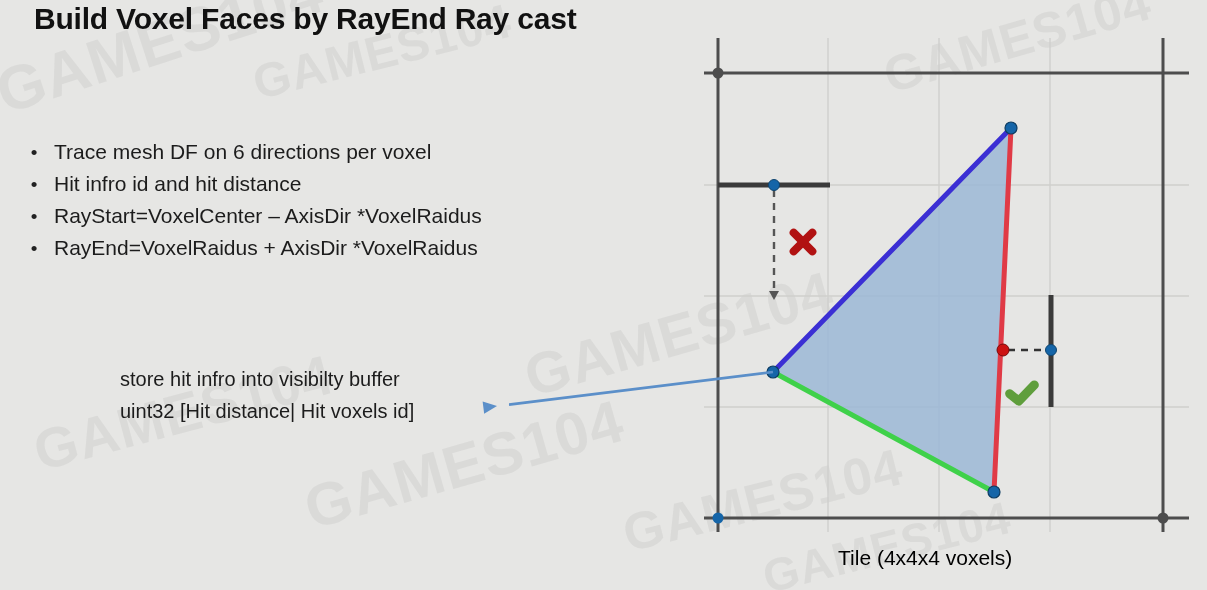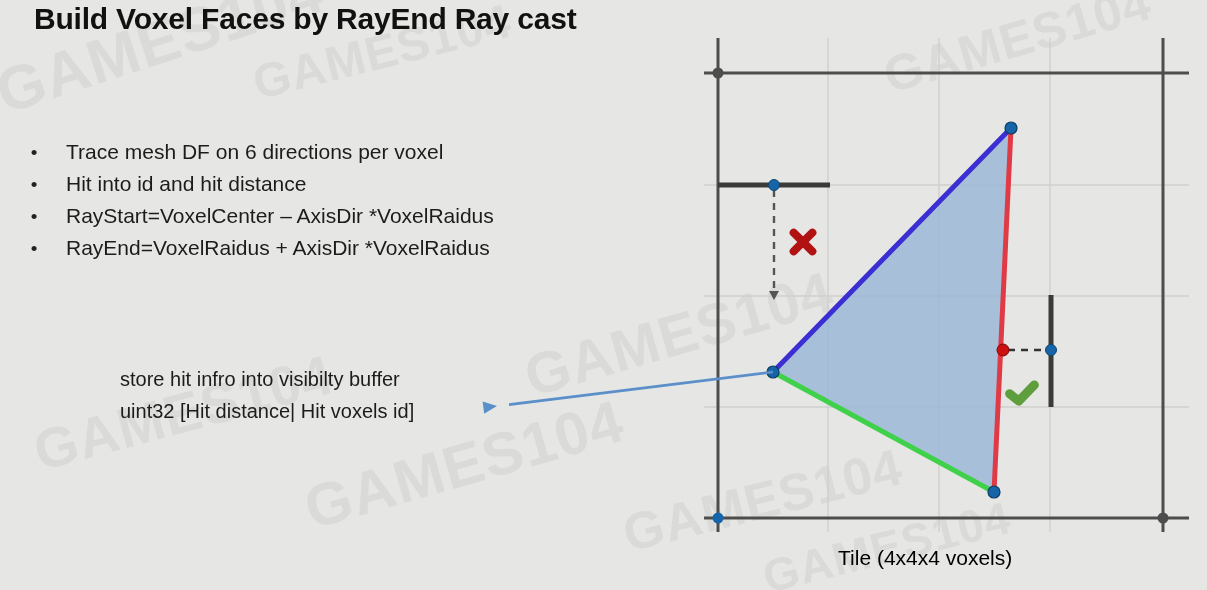--- a/index.html
+++ b/index.html
@@ -57,21 +57,20 @@
     font-size: 19px;
     line-height: 32px;
     color: #222;
     text-align: center;
   }
   .bullet-text {
     font-size: 21px;
     line-height: 32px;
     color: #1c1c1c;
     white-space: nowrap;
-    margin-left: 12px;
   }
   #note-block {
     position: absolute;
     left: 120px;
     top: 363px;
     z-index: 5;
   }
   .note-line {
     font-size: 20px;
     line-height: 32px;
@@ -122,21 +121,21 @@
 
   <div id="title">Build Voxel Faces by RayEnd Ray cast</div>
 
   <div id="bullets">
       <div class="bullet-row">
         <span class="bullet-dot">•</span>
         <span class="bullet-text">Trace mesh DF on 6 directions per voxel</span>
       </div>
       <div class="bullet-row">
         <span class="bullet-dot">•</span>
-        <span class="bullet-text">Hit into id and hit distance</span>
+        <span class="bullet-text">Hit infro id and hit distance</span>
       </div>
       <div class="bullet-row">
         <span class="bullet-dot">•</span>
         <span class="bullet-text">RayStart=VoxelCenter – AxisDir *VoxelRaidus</span>
       </div>
       <div class="bullet-row">
         <span class="bullet-dot">•</span>
         <span class="bullet-text">RayEnd=VoxelRaidus + AxisDir *VoxelRaidus</span>
       </div>
     </div>

